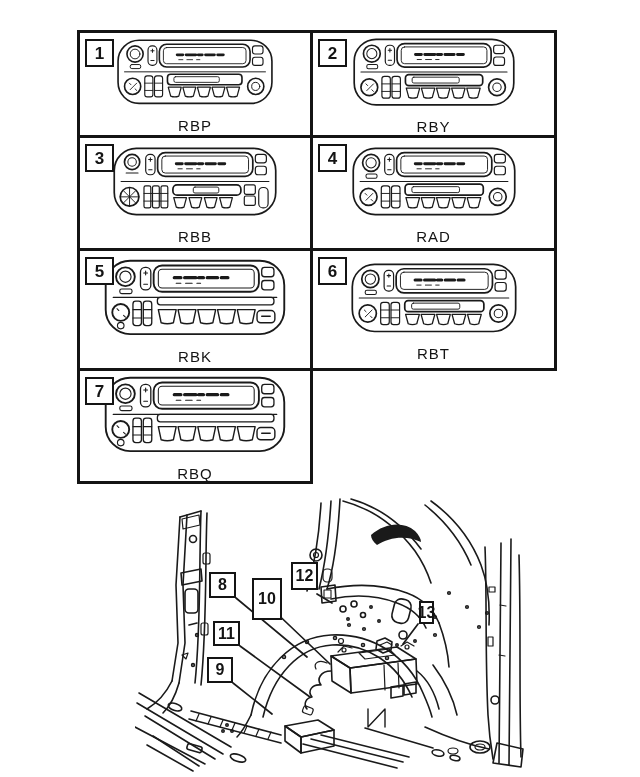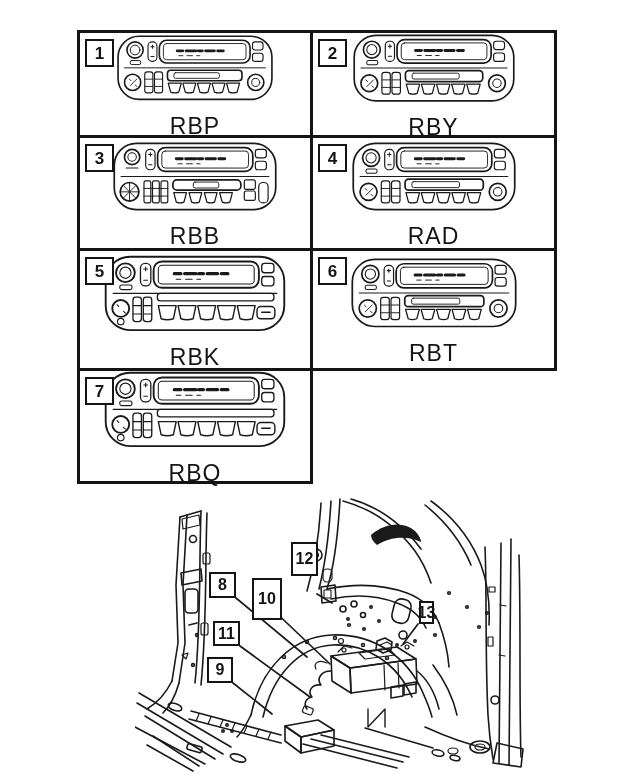--- a/index.html
+++ b/index.html
@@ -16,21 +16,21 @@
   }
   .badge{
     position:absolute;left:5px;top:6px;width:25px;height:24px;
     border:2.5px solid #141414;background:#fff;display:flex;
     align-items:center;justify-content:center;
     font-weight:bold;font-size:17px;line-height:1;z-index:2;
   }
   .radio-art{display:block;line-height:0;}
   .radio-art svg{display:block;}
   .cell .code{
-    font-size:23px;letter-spacing:1px;margin-top:11px;line-height:1.1;
+    font-size:15px;letter-spacing:1px;margin-top:11px;line-height:1.1;
   }
   
   .vehicle-svg{position:absolute;left:135px;top:495px;}
   .callout{
     position:absolute;border:2.5px solid #141414;background:#fff;
     box-sizing:border-box;display:flex;align-items:center;justify-content:center;
     font-weight:bold;font-size:16px;line-height:1;z-index:3;
   }
 </style>
 </head>
@@ -463,18 +463,18 @@
         <line x1="182" y1="99" x2="197" y2="108"></line>
         <line x1="283" y1="129" x2="268" y2="149"></line>
         <line x1="105" y1="151" x2="175" y2="202"></line>
         <line x1="98" y1="188" x2="137" y2="219"></line>
       </g>
     </g>
   </svg>
 
   <div class="callout" style="left:209px;top:572px;width:27px;height:26px">8</div>
   <div class="callout" style="left:252px;top:578px;width:30px;height:42px">10</div>
-  <div class="callout" style="left:291px;top:542px;width:27px;height:34px">12</div>
+  <div class="callout" style="left:291px;top:562px;width:27px;height:28px">12</div>
   <div class="callout" style="left:419px;top:601px;width:15px;height:23px">13</div>
   <div class="callout" style="left:213px;top:621px;width:27px;height:25px">11</div>
   <div class="callout" style="left:207px;top:657px;width:26px;height:26px">9</div>
 
 </div>
 
 </body></html>

